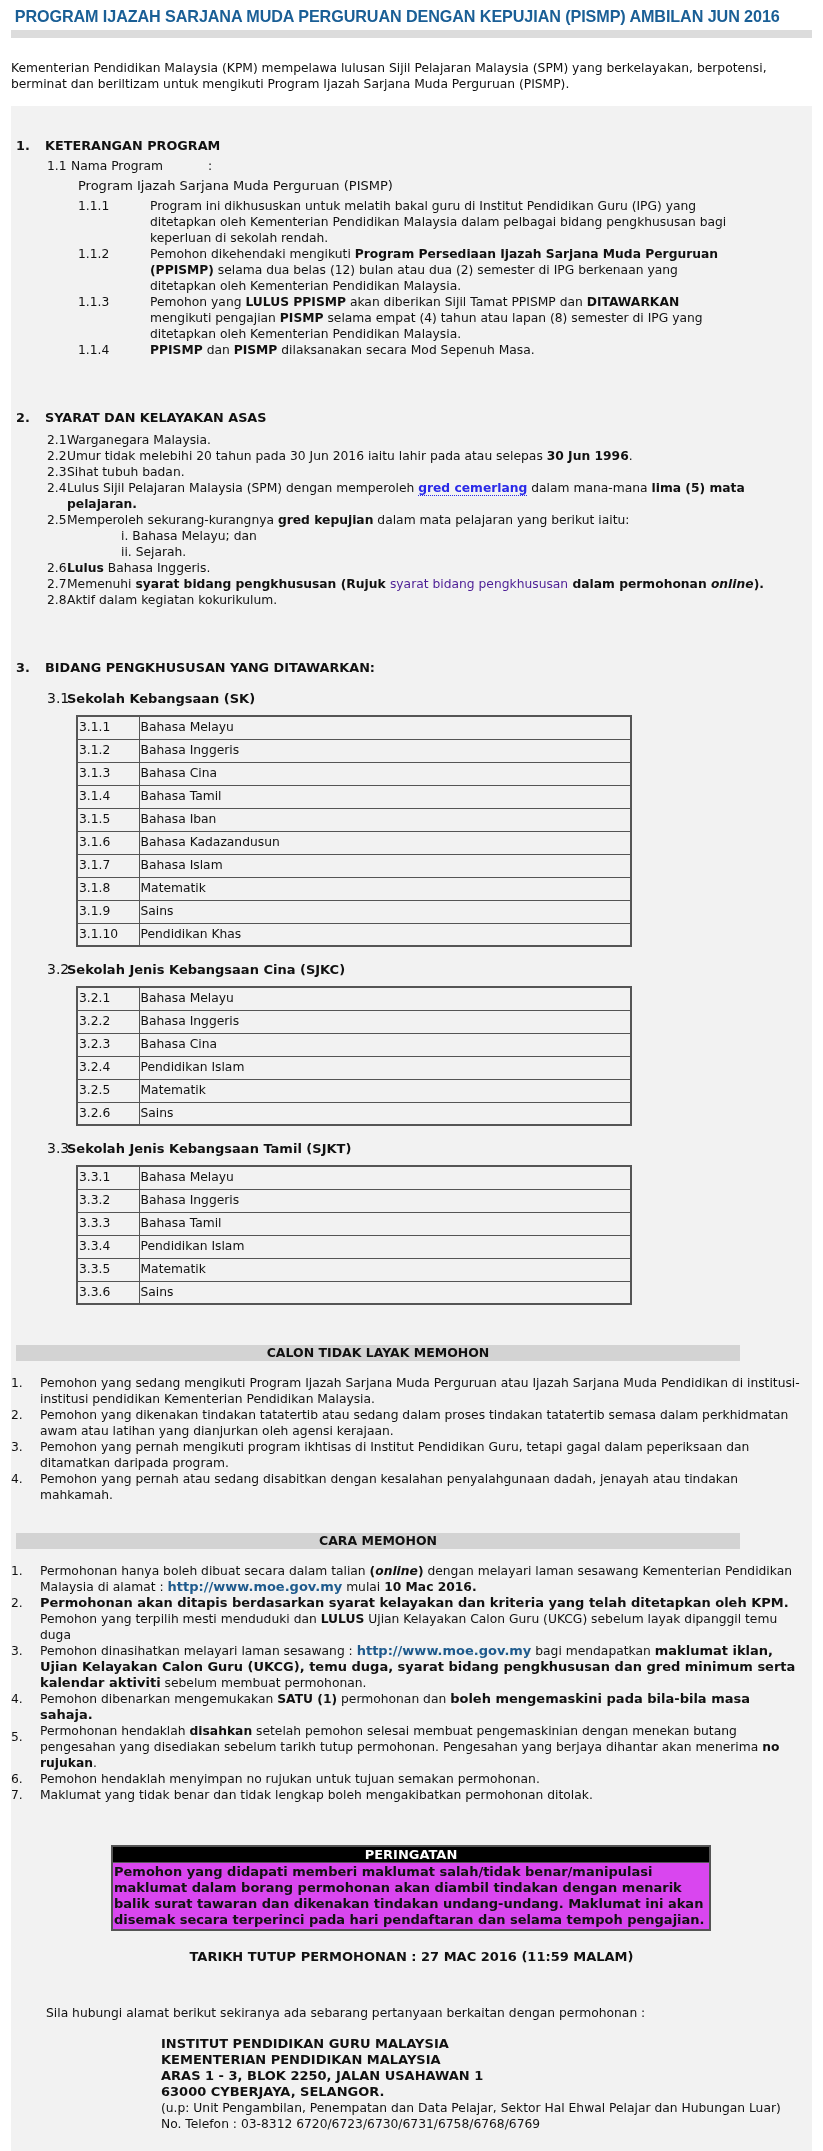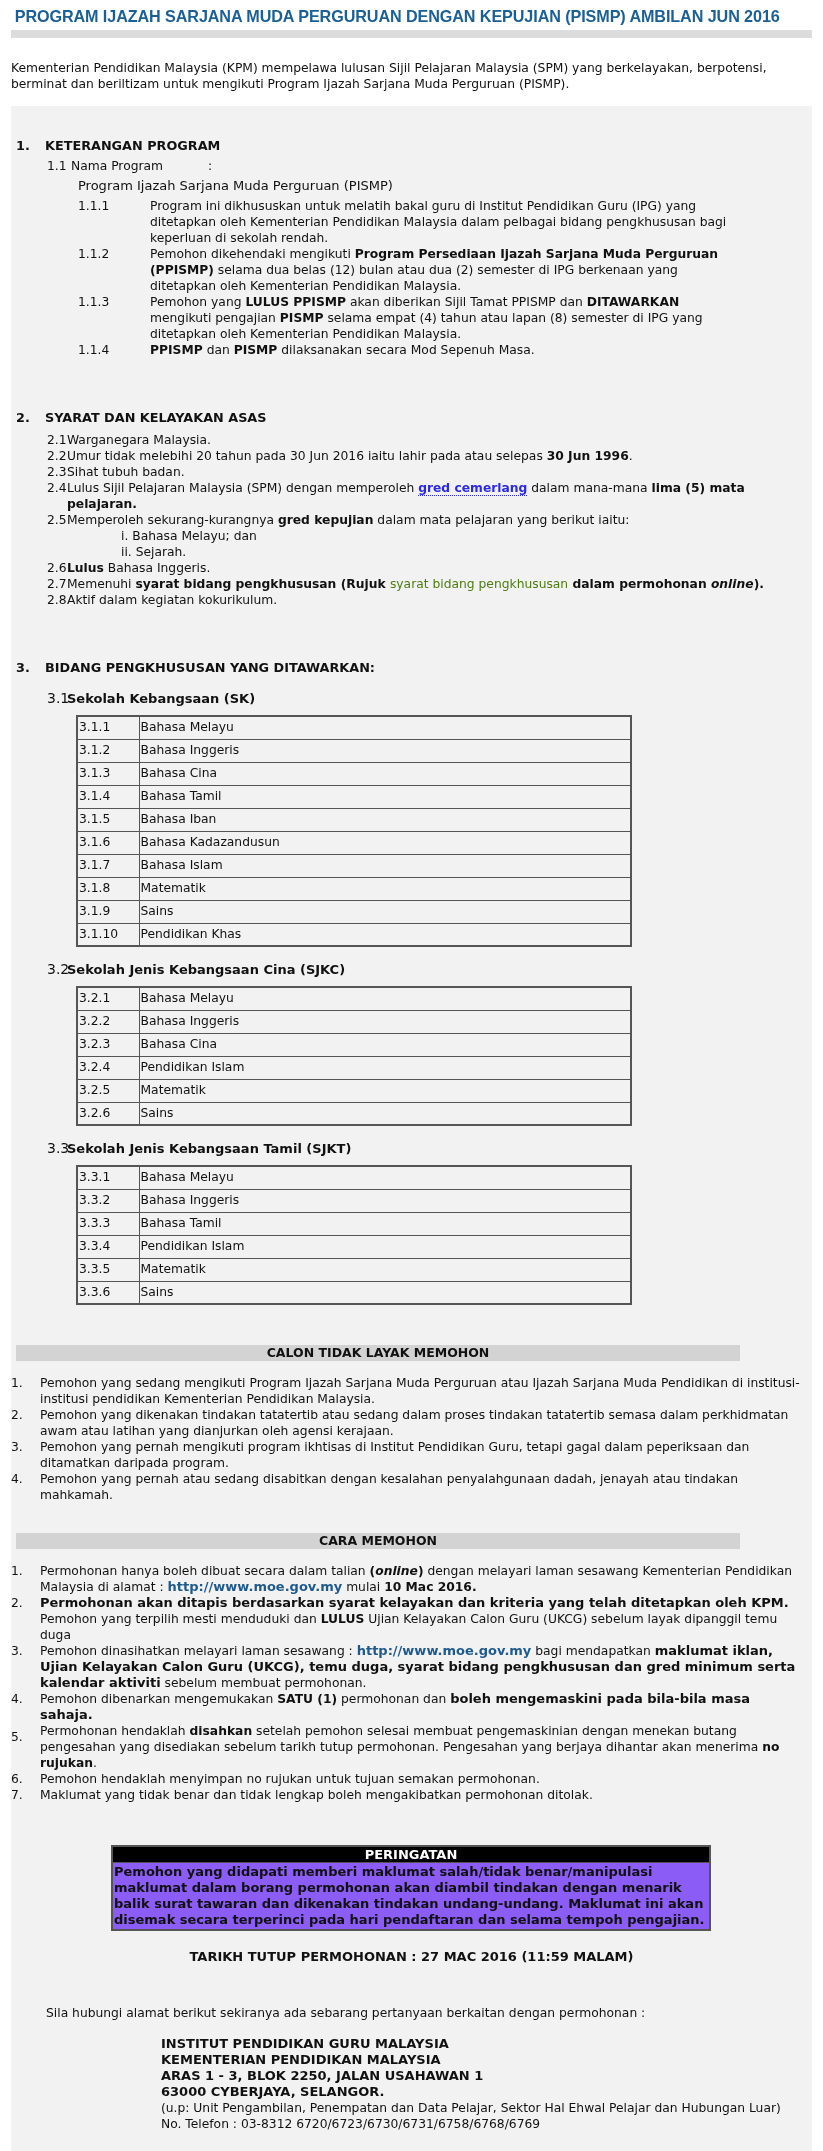--- a/index.html
+++ b/index.html
@@ -36,21 +36,21 @@
   .row { display: flex; }
   .row .n { width: 20px; flex: none; }
   .prog-label { display: flex; margin: 4px 0 0 36px; }
   .prog-label .n { width: 20px; }
   .prog-label .colon { margin-left: 45px; }
   .prog-name { margin: 4px 0 0 67px; font-weight: normal; font-size: 13px; }
   .items { margin: 4px 0 0 67px; width: 660px; }
   .items .row .n { width: 72px; }
   b { font-weight: bold; }
   a.blue-link { color: #2a2ae8; font-weight: bold; text-decoration: none; border-bottom: 1px dotted #2a2ae8; }
-  .soft-link { color: #4d7c0f; }
+  .soft-link { color: #4c1d95; }
   .moe-link { color: #1e5a8c; font-weight: bold; font-size: 13px; }
   .sec2 { margin-top: 52px; }
   .sec2 .list { margin: 6px 0 0 36px; }
   .sec2 .list .row .n { width: 20px; }
   .roman { margin-left: 94px; }
   .sec3 { margin-top: 52px; }
   .sub3 { display: flex; margin: 14px 0 0 36px; align-items: baseline; }
   .sub3 .n { width: 20px; font-size: 14px; }
   .sub3 .t { font-weight: bold; font-size: 13px; }
   table.spec {
@@ -78,21 +78,21 @@
     line-height: 16px;
   }
   .olist { margin: 14px 0 0 0; padding-right: 6px; }
   .olist .row .n { width: 29px; padding-left: 0; }
   .olist .row { margin-left: 0; }
   .cara .banner { margin-top: 30px; }
   .warn {
     margin: 42px 0 0 100px;
     width: 600px;
     border: 2px solid #555;
-    background: #8b5cf6;
+    background: #d946ef;
   }
   .warn-head { background: #000; color: #fff; text-align: center; font-weight: bold; font-size: 13px; height: 16px; line-height: 16px; border-bottom: 1px solid #555; }
   .warn-body { font-weight: bold; font-size: 13px; line-height: 16px; padding: 1px 1px 1px 1px; }
   .deadline { text-align: center; margin-top: 18px; font-weight: bold; font-size: 13px; }
   .contact-intro { margin: 40px 0 0 35px; }
   .address { margin: 15px 0 0 150px; padding-right: 20px; }
   .address .bold { font-weight: bold; font-size: 13px; }
 </style>
 </head>
 <body>

